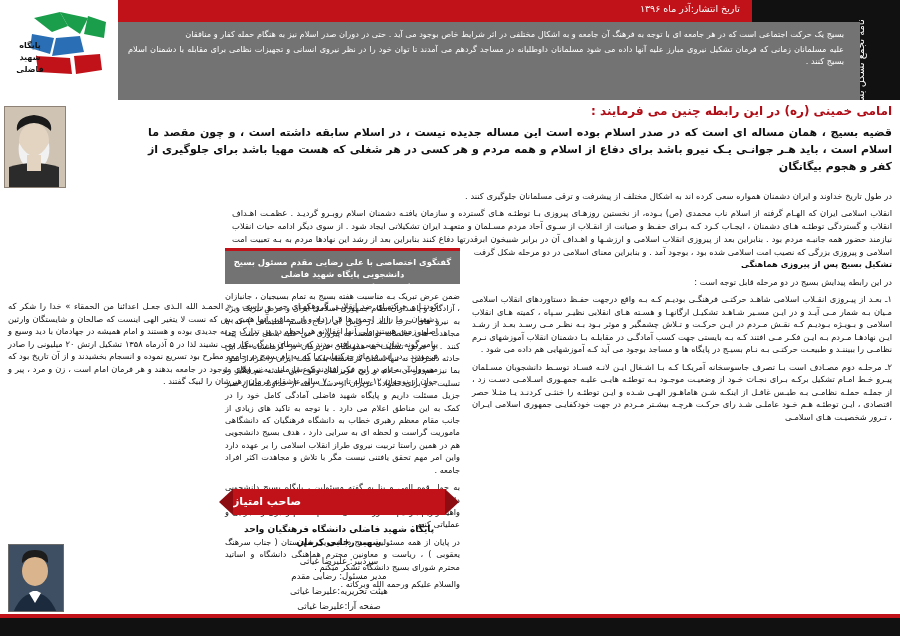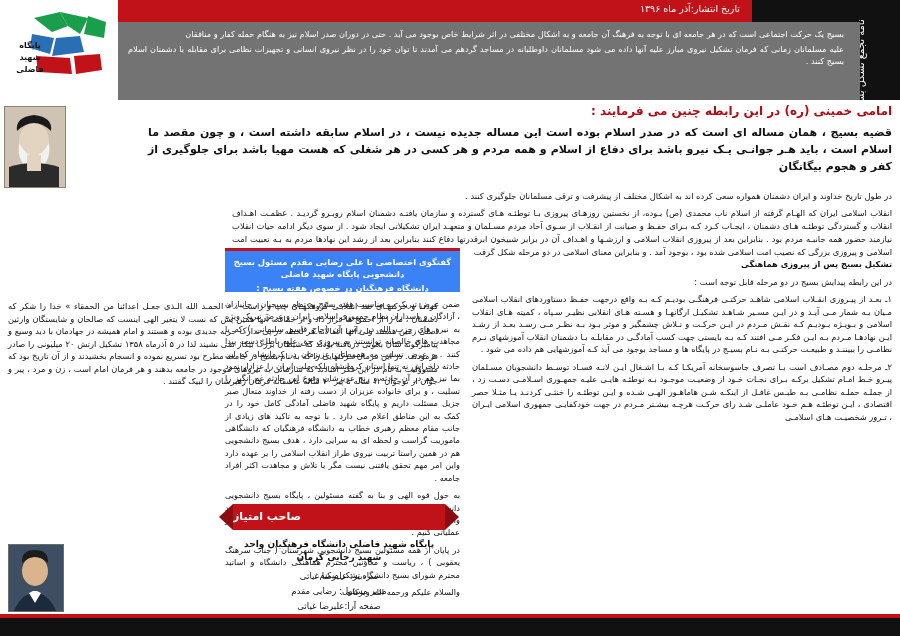--- a/index.html
+++ b/index.html
@@ -173,22 +173,22 @@
   }
 
   
   .mid-col {
     position: absolute;
     top: 248px; right: 440px;
     width: 235px;
   }
   .mid-banner {
     position: relative;
-    width: 235px; height: 44px;
-    background: #3b82f6;
+    width: 235px; height: 36px;
+    background: #737373;
     border-top: 3px solid #c1121a;
     padding: 5px 8px;
   }
   .mid-banner p {
     margin: 0 0 2px 0;
     color: #ffffff;
     font-size: 8.4px;
     line-height: 12px;
     text-align: center;
     font-weight: bold;
@@ -347,20 +347,21 @@
       <p>والسلام علیکم ورحمه الله وبرکاته .</p>
     </div>
   </div>
 
   <div class="colophon">
     <div class="colophon-ribbon">صاحب امتیاز</div>
     <ul>
       <li class="org">پایگاه شهید فاضلی دانشگاه فرهنگیان واحد شهید رجایی کرمان</li>
       <li>سردبیر: علیرضا غیاثی</li>
       <li>مدیر مسئول: رضایی مقدم</li>
+      <li>هیئت تحریریه:علیرضا غیاثی</li>
       <li>صفحه آرا:علیرضا غیاثی</li>
     </ul>
   </div>
 
   <div class="author-thumb">
     <svg viewBox="0 0 56 68" width="56" height="68">
       <rect width="56" height="68" fill="#3e4f63"></rect>
       <ellipse cx="28" cy="26" rx="13" ry="15" fill="#d9b48c"></ellipse>
       <path d="M15 18 q13 -12 26 0 q1 -13 -13 -13 q-14 0 -13 13Z" fill="#1c1c1c"></path>
       <path d="M6 68 q8 -20 22 -20 q14 0 22 20Z" fill="#1b2b3d"></path>

